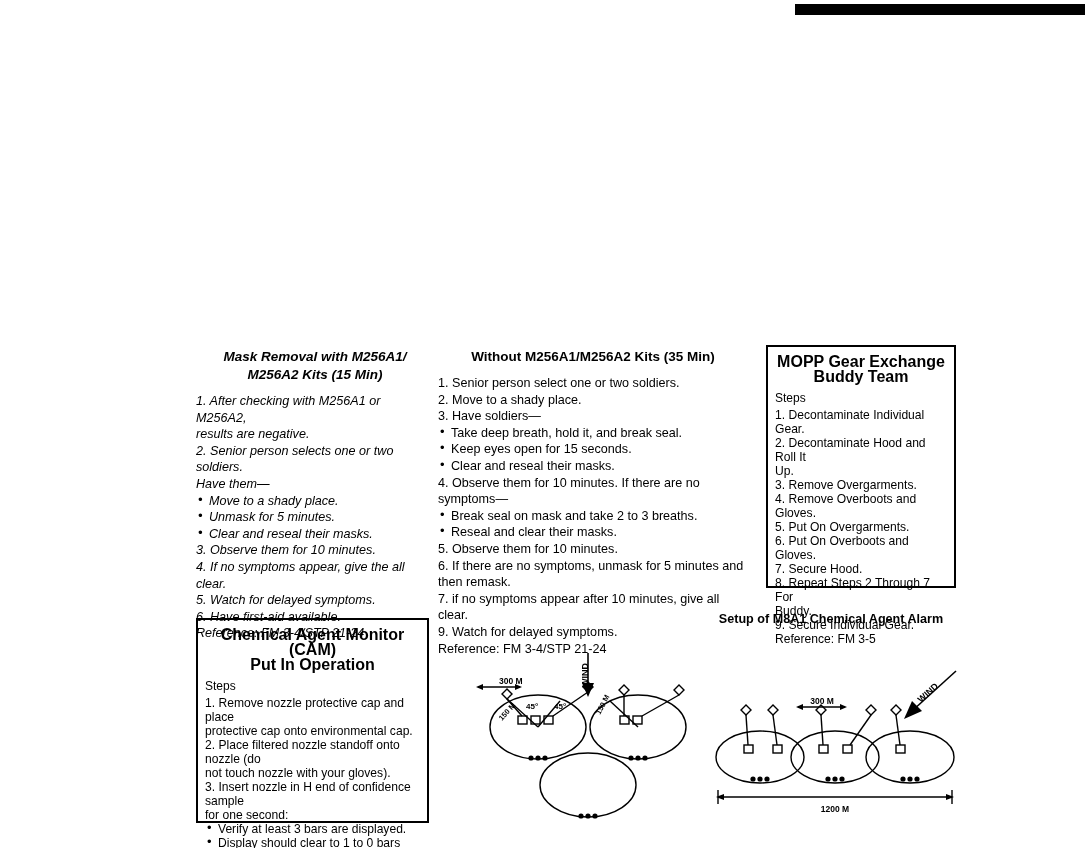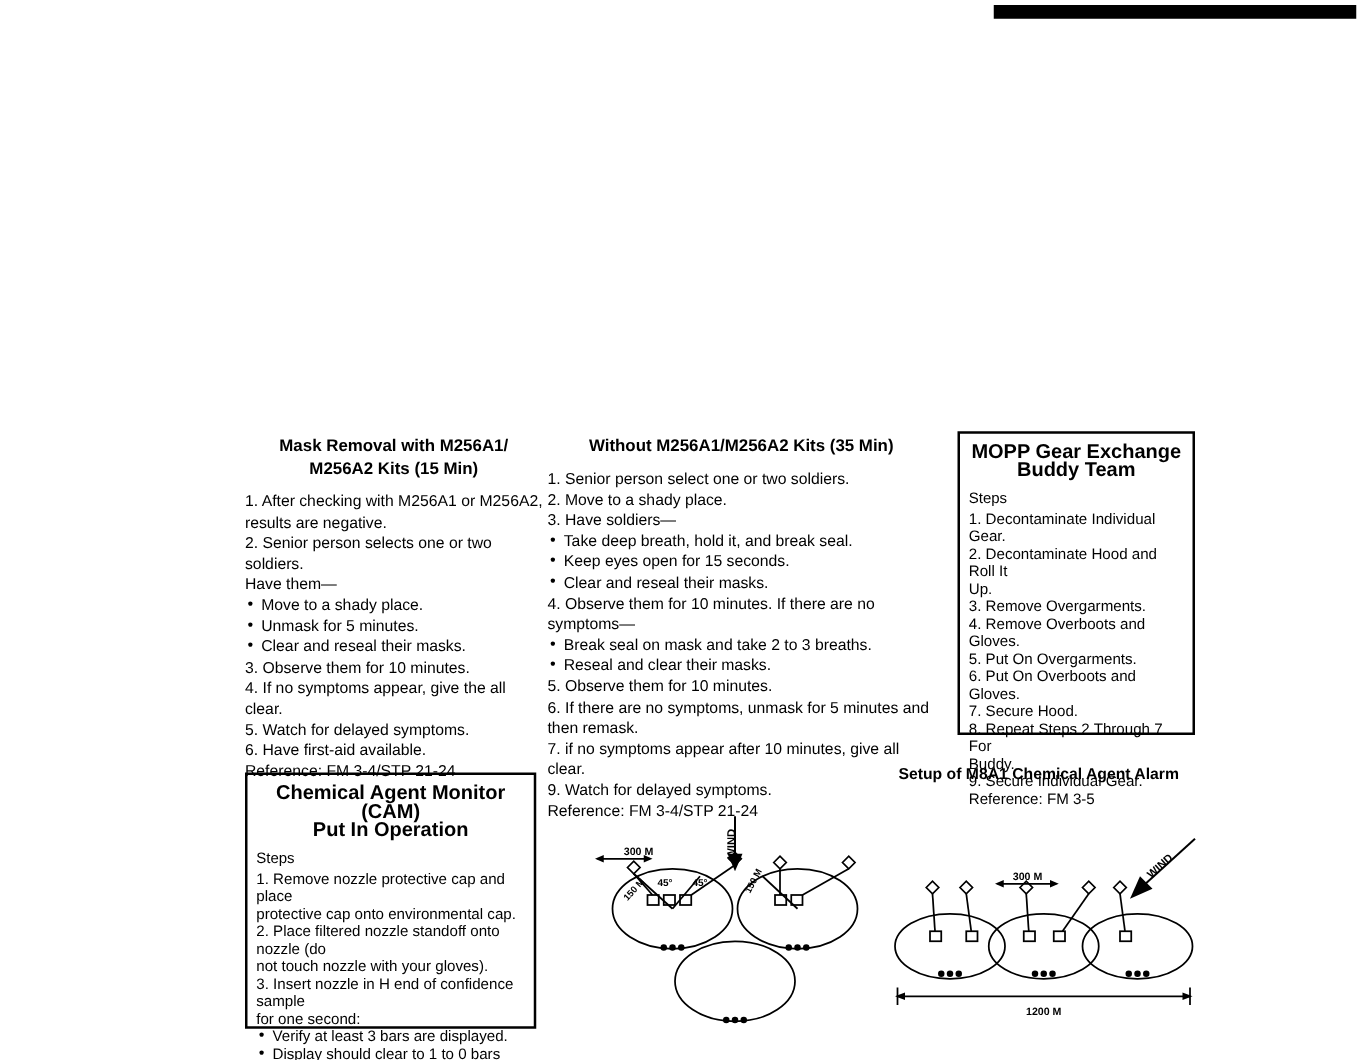--- a/index.html
+++ b/index.html
@@ -55,20 +55,21 @@
     top: -1px;
     font-size: 13px;
   }
 
   
   #col-mask-removal {
     position: absolute;
     left: 196px;
     top: 348px;
     width: 238px;
+    font-style: italic;
   }
   #col-mask-removal .col-title { margin-bottom: 9px; }
 
   
   #col-without-kits {
     position: absolute;
     left: 438px;
     top: 348px;
     width: 310px;
   }

